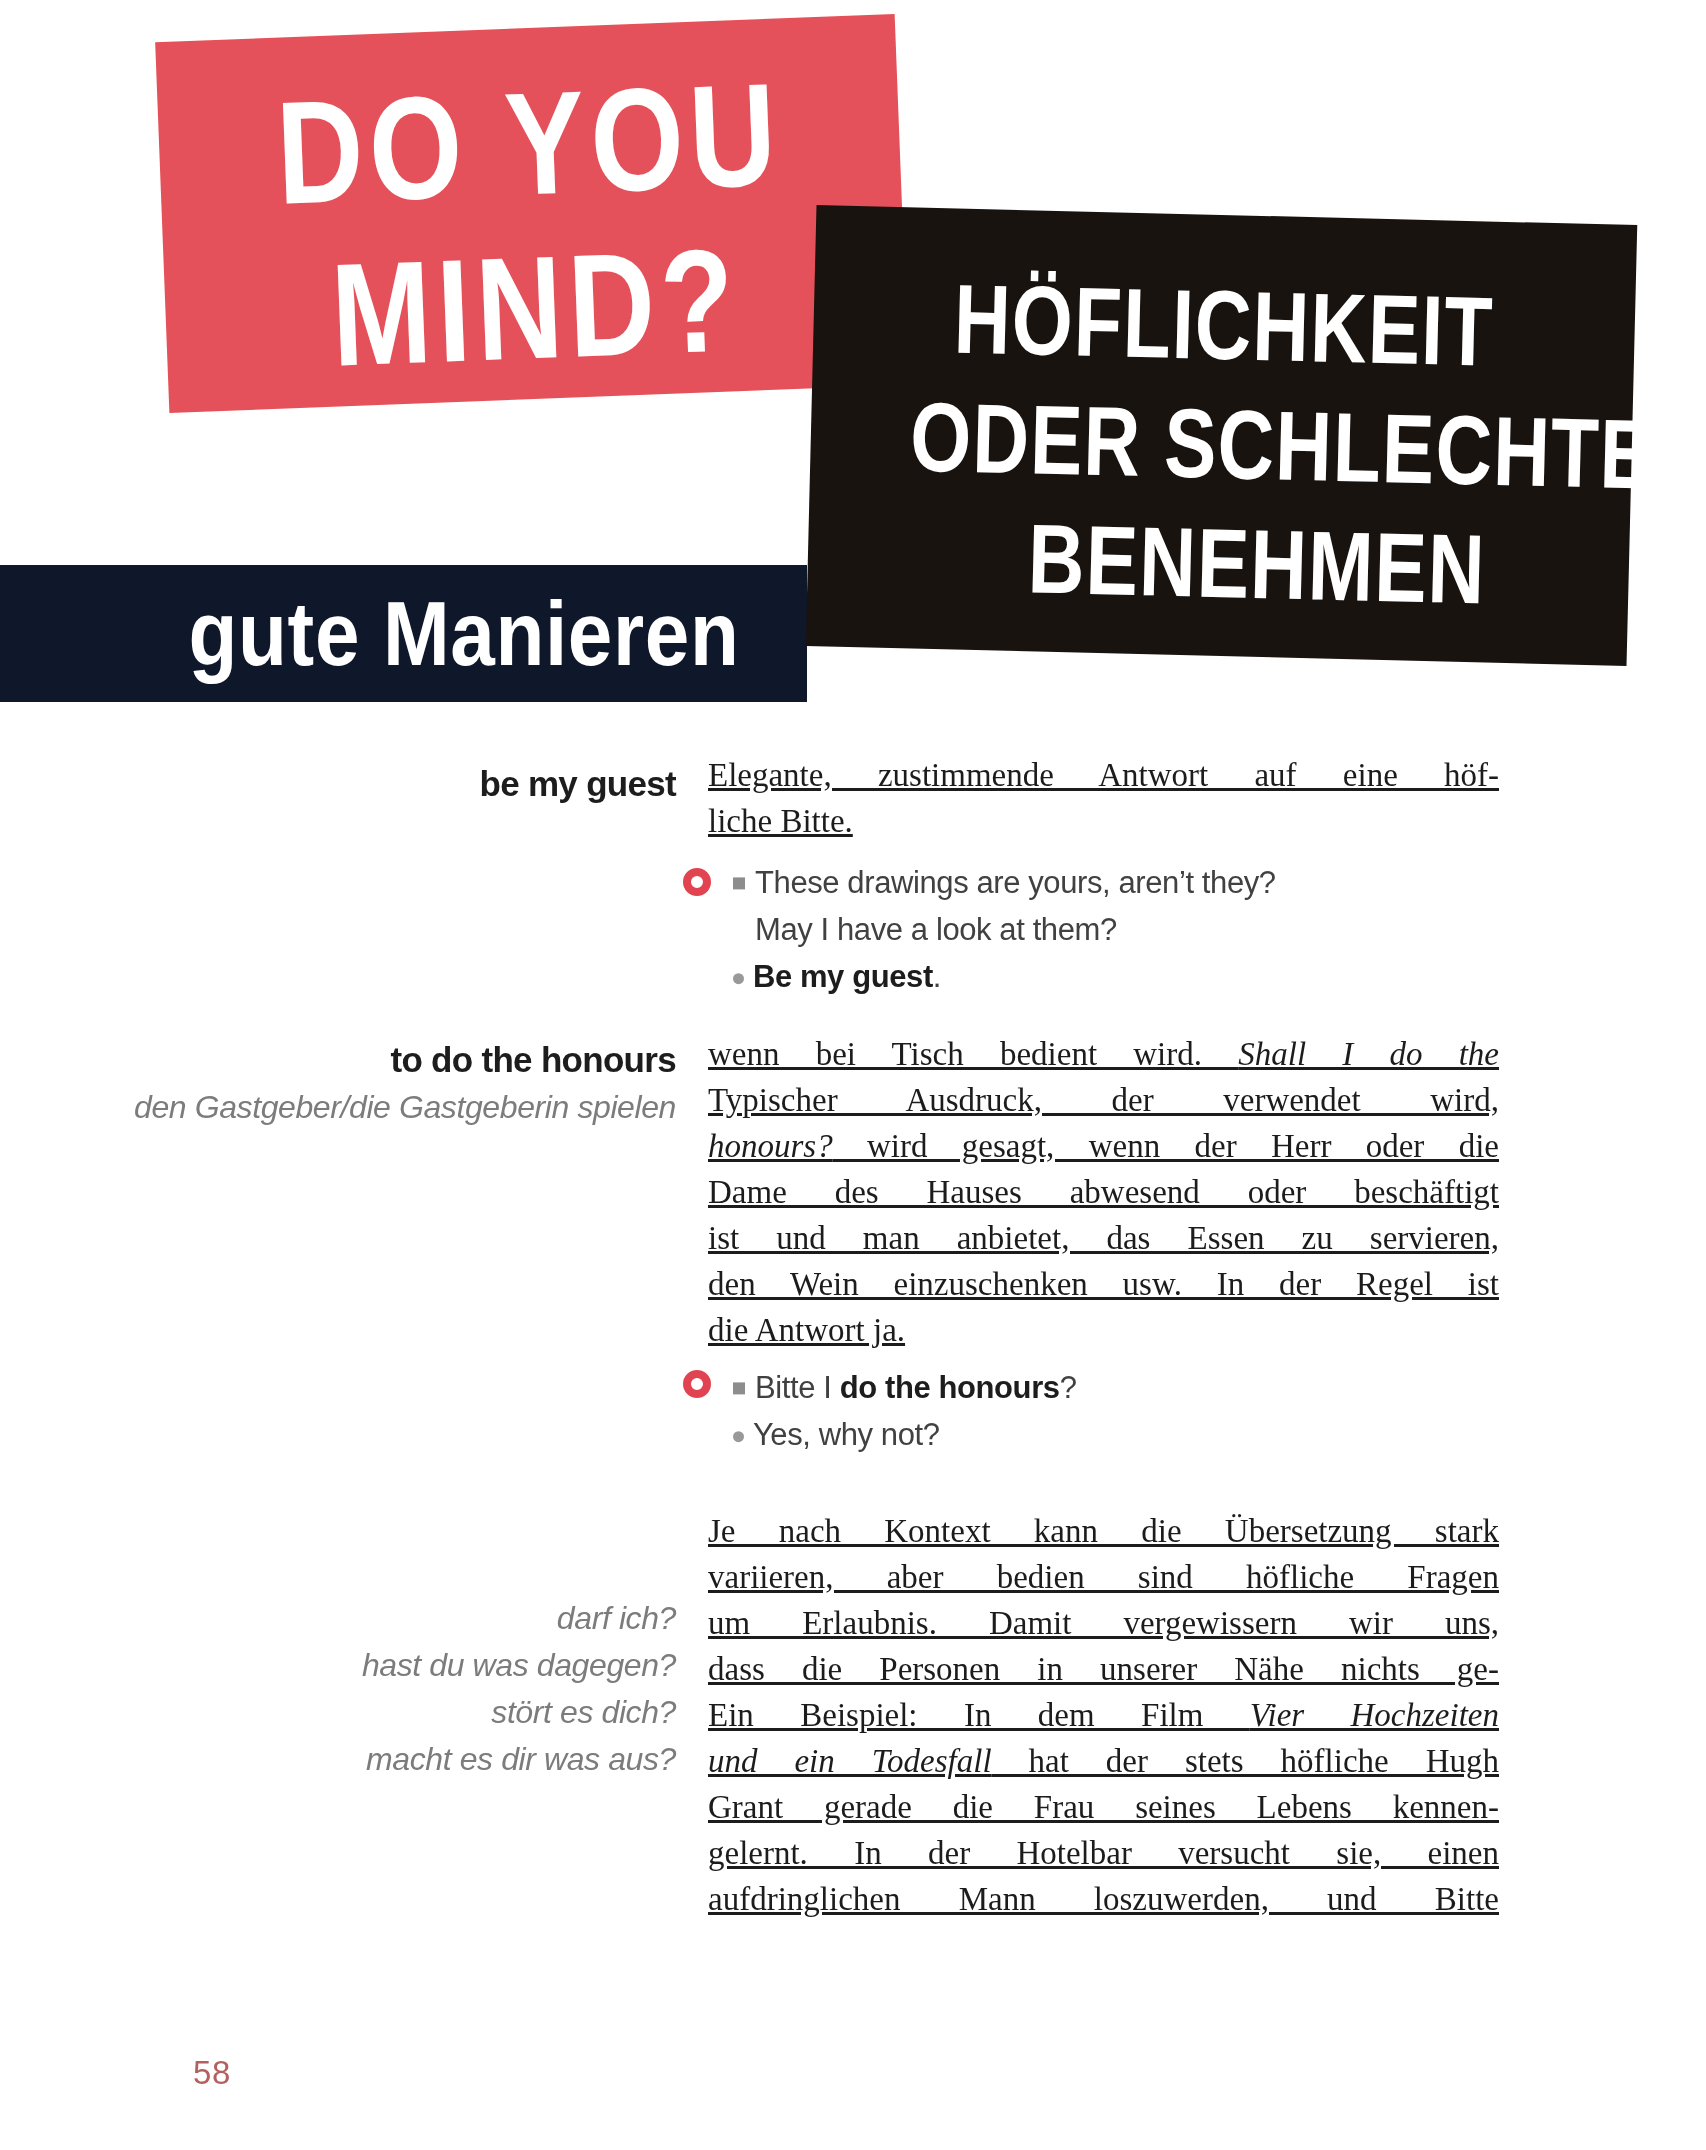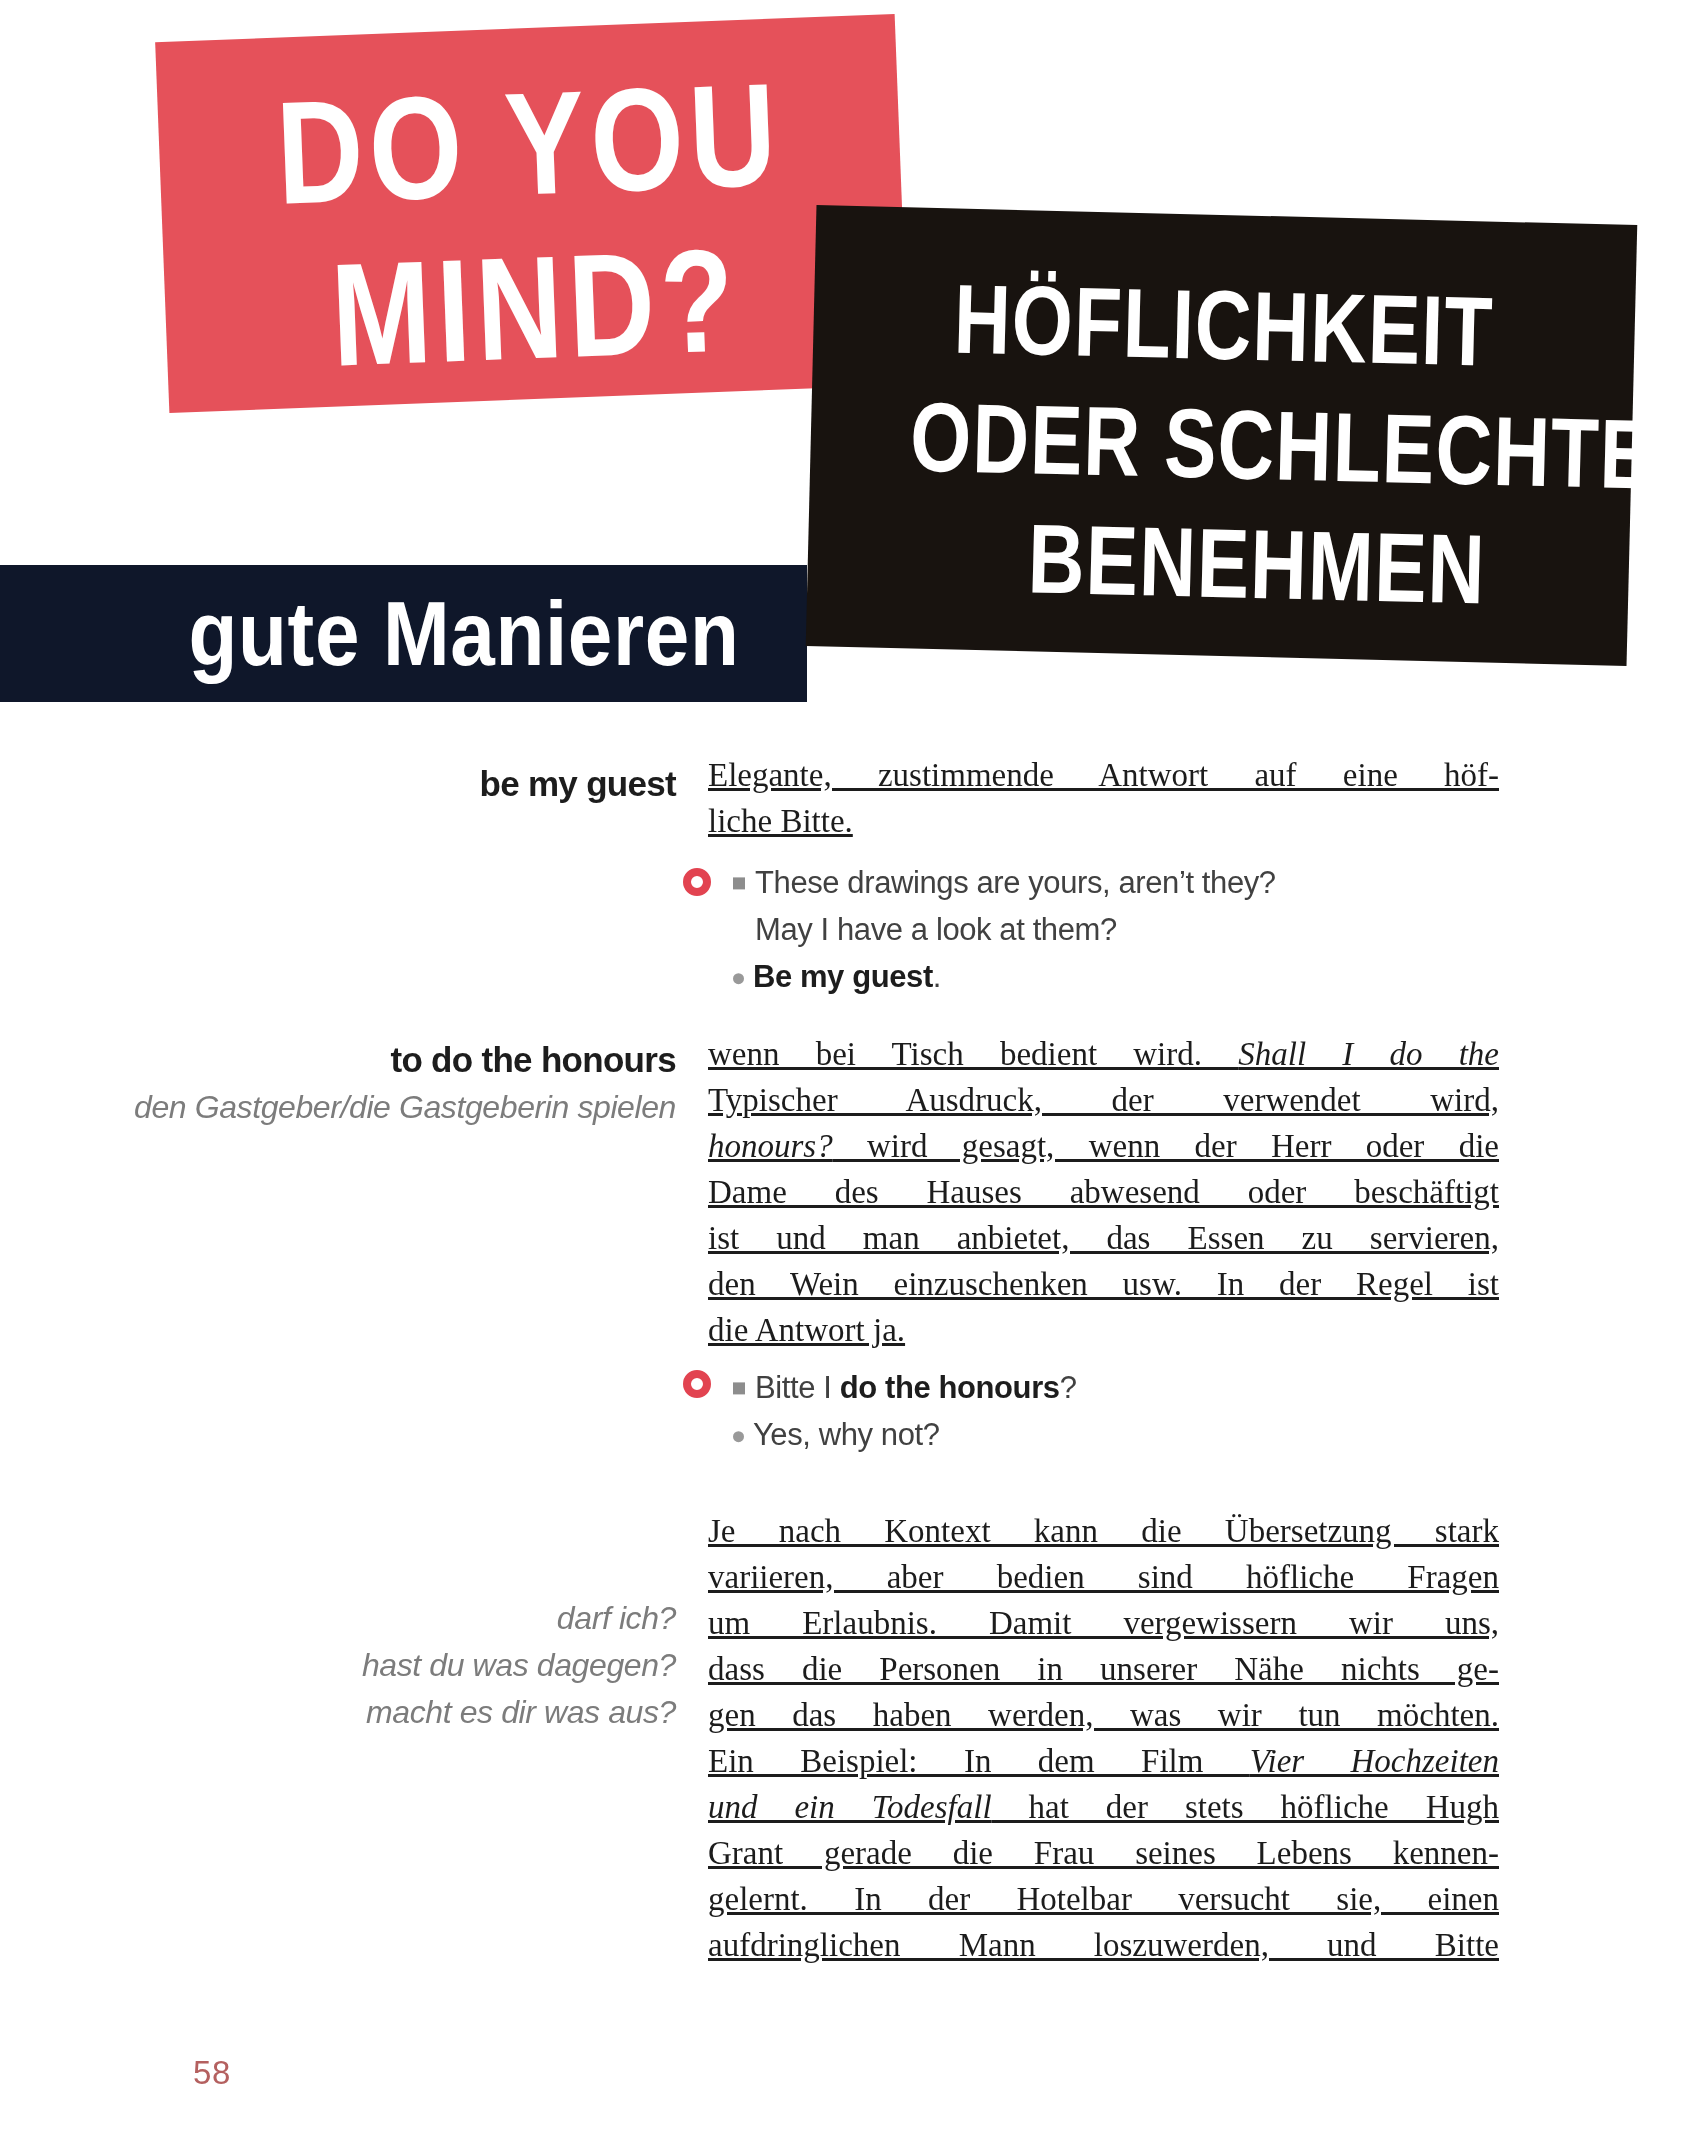--- a/index.html
+++ b/index.html
@@ -222,28 +222,28 @@
     </div>
   <div class="donut donut-2"></div>
   <div class="example ex-2">
       <div><span class="bullet-square"></span><span>Bitte I </span><span class="bd">do the honours</span><span>?</span></div>
       <div><span class="bullet-dot"></span><span>Yes, why not?</span></div>
     </div>
 
   <div class="leftcol glosses gl-3">
       <div>darf ich?</div>
       <div>hast du was dagegen?</div>
+      <div>stört es dich?</div>
       <div>macht es dir was aus?</div>
     </div>
   <div class="def def-3">
       <div><span>Je nach Kontext kann die Übersetzung stark</span></div>
       <div><span>variieren, aber bedien sind höfliche Fragen</span></div>
       <div><span>um Erlaubnis. Damit vergewissern wir uns,</span></div>
       <div><span>dass die Personen in unserer Nähe nichts ge-</span></div>
-      <div><span>gen das haben werden, was wir tun möchten.</span></div>
       <div><span>Ein Beispiel: In dem Film </span><span class="it">Vier Hochzeiten</span></div>
       <div><span class="it">und ein Todesfall</span><span> hat der stets höfliche Hugh</span></div>
       <div><span>Grant gerade die Frau seines Lebens kennen-</span></div>
       <div><span>gelernt. In der Hotelbar versucht sie, einen</span></div>
       <div><span>aufdringlichen Mann loszuwerden, und Bitte</span></div>
     </div>
 
   <div class="pageno">58</div>
 
 </div>

